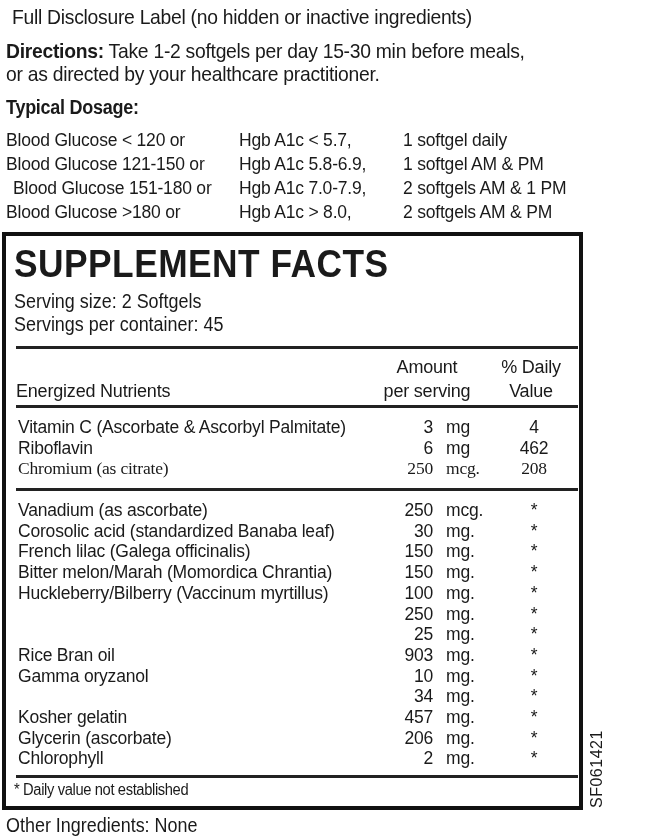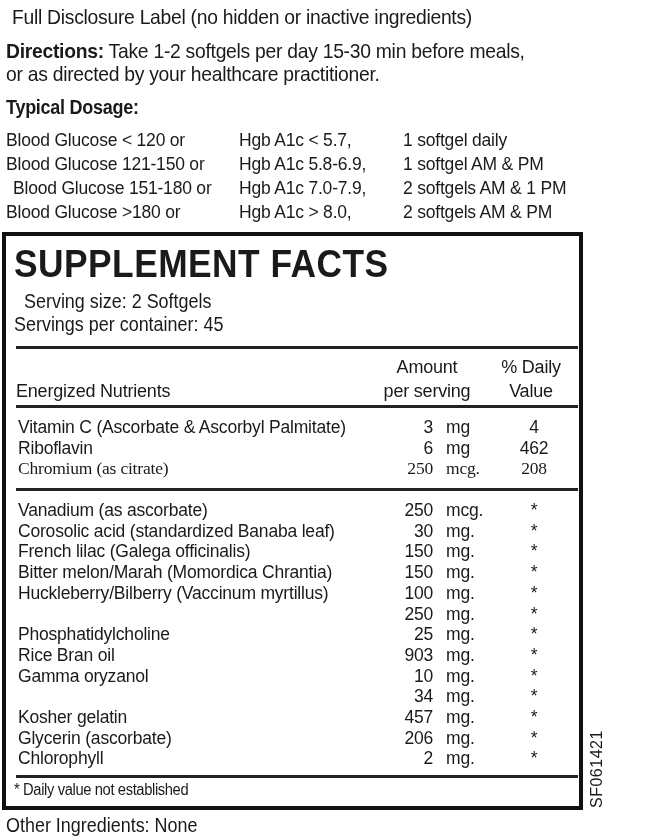--- a/index.html
+++ b/index.html
@@ -60,21 +60,21 @@
     <span style="left:0;">Blood Glucose &gt;180 or</span>
     <span style="left:233px;">Hgb A1c &gt; 8.0,</span>
     <span style="left:397px;">2 softgels AM &amp; PM</span>
   </div>
 </div>
 
 <div class="box"></div>
 
 <div class="title">SUPPLEMENT FACTS</div>
 
-<div class="abs" style="left:24px;top:290px;font-size:19.5px;line-height:22px;">
+<div class="abs" style="left:14px;top:290px;font-size:19.5px;line-height:22px;">
   <span class="cond" style="transform:scaleX(0.92);">Serving size: 2 Softgels</span>
 </div>
 <div class="abs" style="left:14px;top:313px;font-size:19.5px;line-height:22px;">
   <span class="cond" style="transform:scaleX(0.92);">Servings per container:  45</span>
 </div>
 
 <div class="rule" style="top:346px;height:3px;"></div>
 
 <div class="hdr" style="left:16px;top:380px;text-align:center;">Energized Nutrients</div>
 <div class="hdr" style="left:378px;top:356px;width:98px;">Amount</div>
@@ -137,21 +137,20 @@
     <span class="amt">100</span>
     <span class="unit">mg.</span>
     <span class="dv">*</span>
   </div>
   <div class="row" style="top:603.5px;">
     <span class="amt">250</span>
     <span class="unit">mg.</span>
     <span class="dv">*</span>
   </div>
   <div class="row" style="top:624.2px;">
-    <span class="name">Phosphatidylcholine</span>
     <span class="amt">25</span>
     <span class="unit">mg.</span>
     <span class="dv">*</span>
   </div>
   <div class="row" style="top:644.9px;">
     <span class="name">Rice Bran oil</span>
     <span class="amt">903</span>
     <span class="unit">mg.</span>
     <span class="dv">*</span>
   </div>

